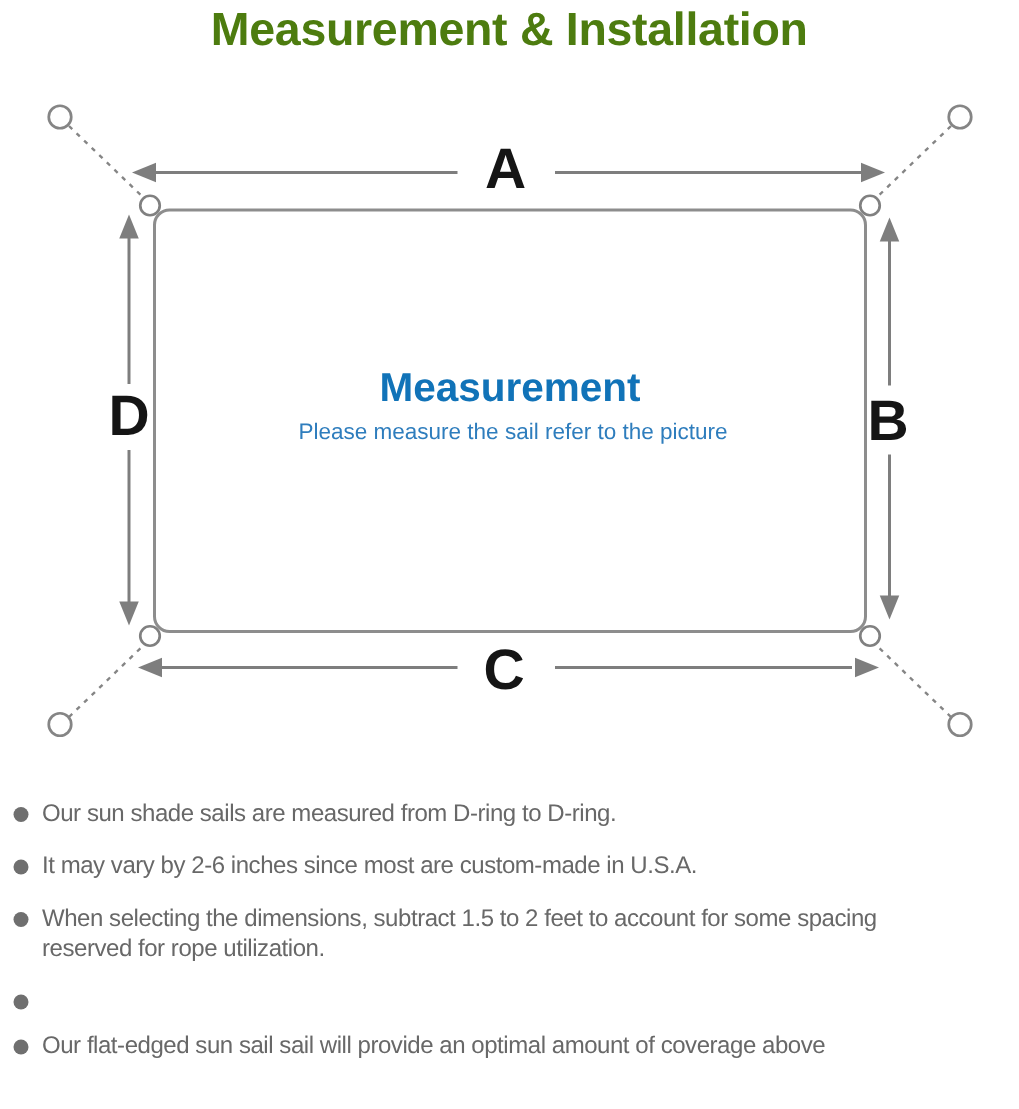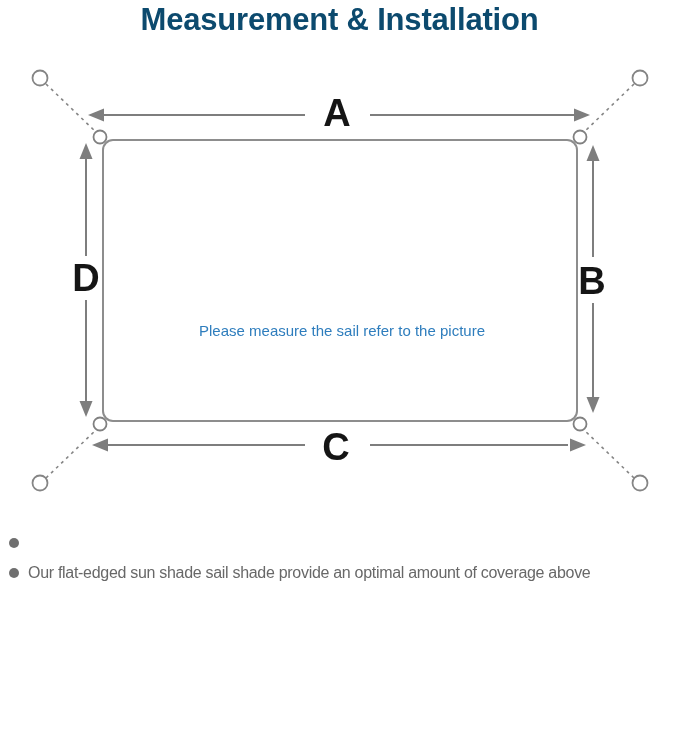--- a/index.html
+++ b/index.html
@@ -2,39 +2,39 @@
 <html><head>
 <meta charset="utf-8">
 <style>
   html,body{margin:0;padding:0;}
   body{
     width:679px;height:739px;background:#ffffff;position:relative;overflow:hidden;
     font-family:"Liberation Sans",sans-serif;
   }
   .page-title{
     position:absolute;top:2px;left:0;width:679px;text-align:center;
-    font-size:31px;font-weight:bold;color:#0c4a6e;letter-spacing:-0.2px;
+    font-size:31px;font-weight:bold;color:#4d7c0f;letter-spacing:-0.2px;
   }
   .diagram{position:absolute;top:60px;left:0;width:679px;height:465px;}
   .diagram svg{position:absolute;top:0;left:0;}
   .dim-label{
     position:absolute;transform:translate(-50%,-50%);
     font-size:38px;font-weight:bold;color:#151515;line-height:1;
   }
   .dim-label.a{left:337px;top:53px;}
   .dim-label.b{left:592px;top:221px;}
   .dim-label.c{left:336px;top:387px;}
   .dim-label.d{left:86px;top:218px;}
   .center-heading{
     position:absolute;left:340px;top:199px;transform:translate(-50%,-50%);
     font-size:27px;font-weight:bold;color:#1173b8;white-space:nowrap;
   }
   .center-subtitle{
     position:absolute;left:342px;top:228px;transform:translate(-50%,-50%);
-    font-size:15px;color:#2e7dbd;white-space:nowrap;margin-top:42px;
+    font-size:15px;color:#2e7dbd;white-space:nowrap;
   }
   .notes{position:absolute;top:533px;left:9px;width:666px;list-style:none;margin:0;padding:0;}
   .note{display:flex;margin-bottom:15px;color:#686868;font-size:16px;line-height:20px;}
   .note .dot{width:10px;height:10px;border-radius:50%;background:#6f6f6f;margin:5px 9px 0 0;flex:none;}
   .note .txt span{display:block;white-space:nowrap;letter-spacing:-0.3px;}
 </style>
 </head>
 <body>
 
 <div class="page-title">Measurement &amp; Installation</div>
@@ -92,26 +92,48 @@
       <polygon points="593,85 586.5,101 599.5,101" stroke="none"></polygon>
       <polygon points="593,353 586.5,337 599.5,337" stroke="none"></polygon>
     </g>
   </svg>
 
   <div class="dim-label a">A</div>
   <div class="dim-label b">B</div>
   <div class="dim-label c">C</div>
   <div class="dim-label d">D</div>
 
+  <div class="center-heading">Measurement</div>
   <div class="center-subtitle">Please measure the sail refer to the picture</div>
 </div>
 
 <ul class="notes">
   <li class="note">
     <span class="dot"></span>
+    <span class="txt">
+      <span>Our sun shade sails are measured from D-ring to D-ring.</span>
+      <span></span>
+    </span>
   </li>
   <li class="note">
     <span class="dot"></span>
     <span class="txt">
-      <span>Our flat-edged sun shade sail shade provide an optimal amount of coverage above</span>
+      <span>It may vary by 2-6 inches since most are custom-made in U.S.A.</span>
+      <span></span>
+    </span>
+  </li>
+  <li class="note">
+    <span class="dot"></span>
+    <span class="txt">
+      <span>When selecting the dimensions, subtract 1.5 to 2 feet to account for some spacing</span>
+      <span>reserved for rope utilization.</span>
+    </span>
+  </li>
+  <li class="note">
+    <span class="dot"></span>
+  </li>
+  <li class="note">
+    <span class="dot"></span>
+    <span class="txt">
+      <span>Our flat-edged sun sail sail will provide an optimal amount of coverage above</span>
     </span>
   </li>
 </ul>
 
 </body></html>

